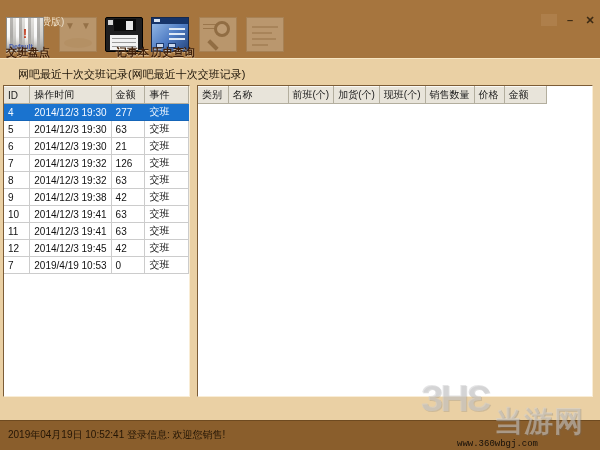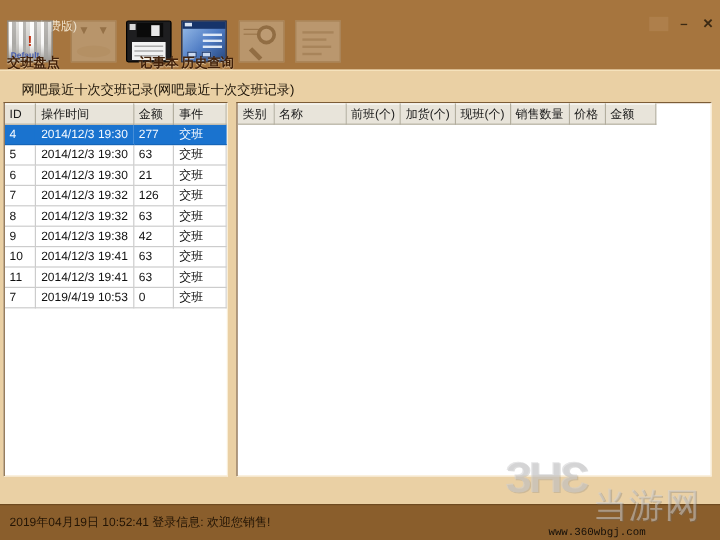--- a/index.html
+++ b/index.html
@@ -88,21 +88,21 @@
   
   .statusbar { position:absolute; left:0; bottom:0; width:600px; height:30px;
     background:#8a5e2c; border-top:1px solid #6e4a20; }
   .login-info { position:absolute; top:7px; left:8px; font-size:10px; color:#241505; }
   .website { position:absolute; top:18px; left:457px; font-size:9px; color:#16100a; font-family:"Liberation Mono", monospace; letter-spacing:0; }
   
   .watermark { position:absolute; right:16px; bottom:8px; z-index:5; display:flex; align-items:center;
     pointer-events:none;justify-content:center; }
   .wm-logo { font-size:40px; font-weight:bold; letter-spacing:-3px; color:rgba(205,205,208,.55);
     text-shadow:1px 1px 0 rgba(120,120,120,.25); transform:scaleY(.9); }
-  .wm-site { font-size:29px; font-weight:normal; margin-left:6px; color:rgba(210,210,212,.5);
+  .wm-site { font-size:29px; font-weight:bold; margin-left:6px; color:rgba(210,210,212,.5);
     text-shadow:1px 1px 0 rgba(110,110,110,.3); letter-spacing:1px;margin-top:47px; }
 </style>
 </head>
 <body>
 
 <div class="titlebar">
   <span class="title-text">V2.4(免费版)</span>
   <span class="btn-max-ghost"></span>
   <span class="win-btn btn-min">–</span>
   <span class="win-btn btn-close">✕</span>
@@ -237,20 +237,26 @@
           <tr>
             <td>10</td>
             <td>2014/12/3 19:41</td>
             <td>63</td>
             <td>交班</td>
           </tr>
           <tr>
             <td>11</td>
             <td>2014/12/3 19:41</td>
             <td>63</td>
+            <td>交班</td>
+          </tr>
+          <tr>
+            <td>12</td>
+            <td>2014/12/3 19:45</td>
+            <td>42</td>
             <td>交班</td>
           </tr>
           <tr>
             <td>7</td>
             <td>2019/4/19 10:53</td>
             <td>0</td>
             <td>交班</td>
           </tr>
         </tbody>
     </table>

